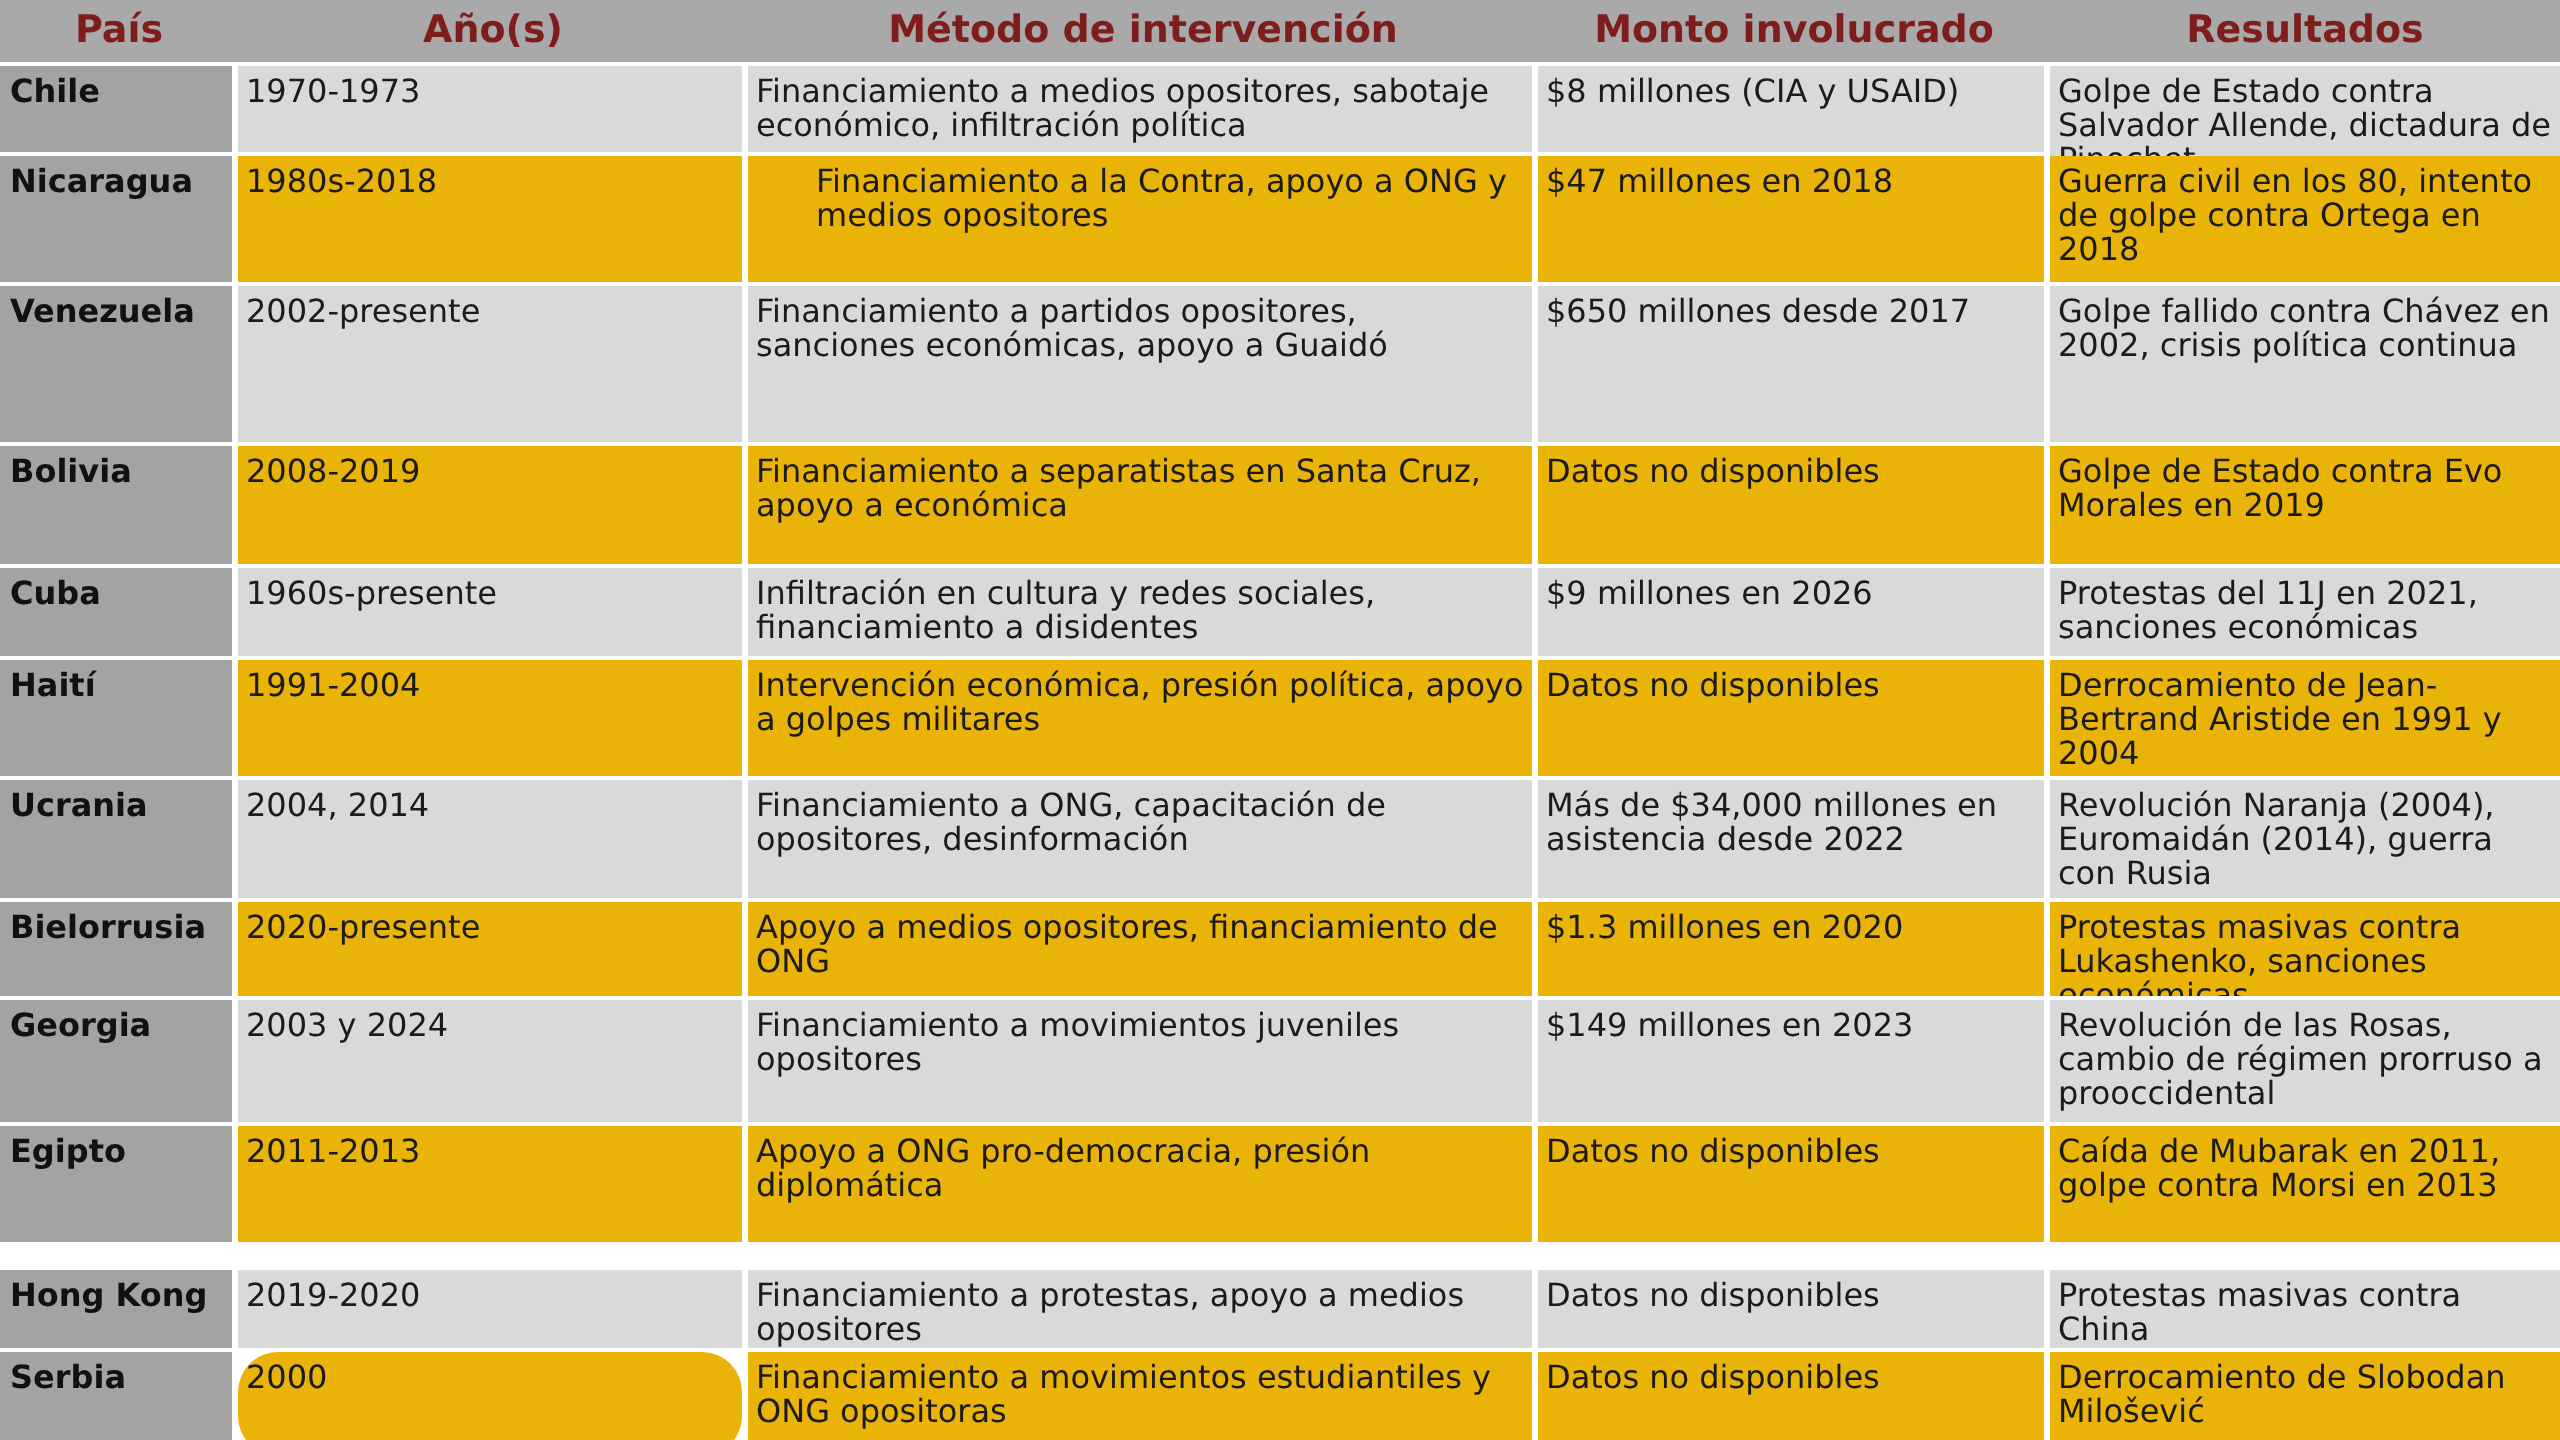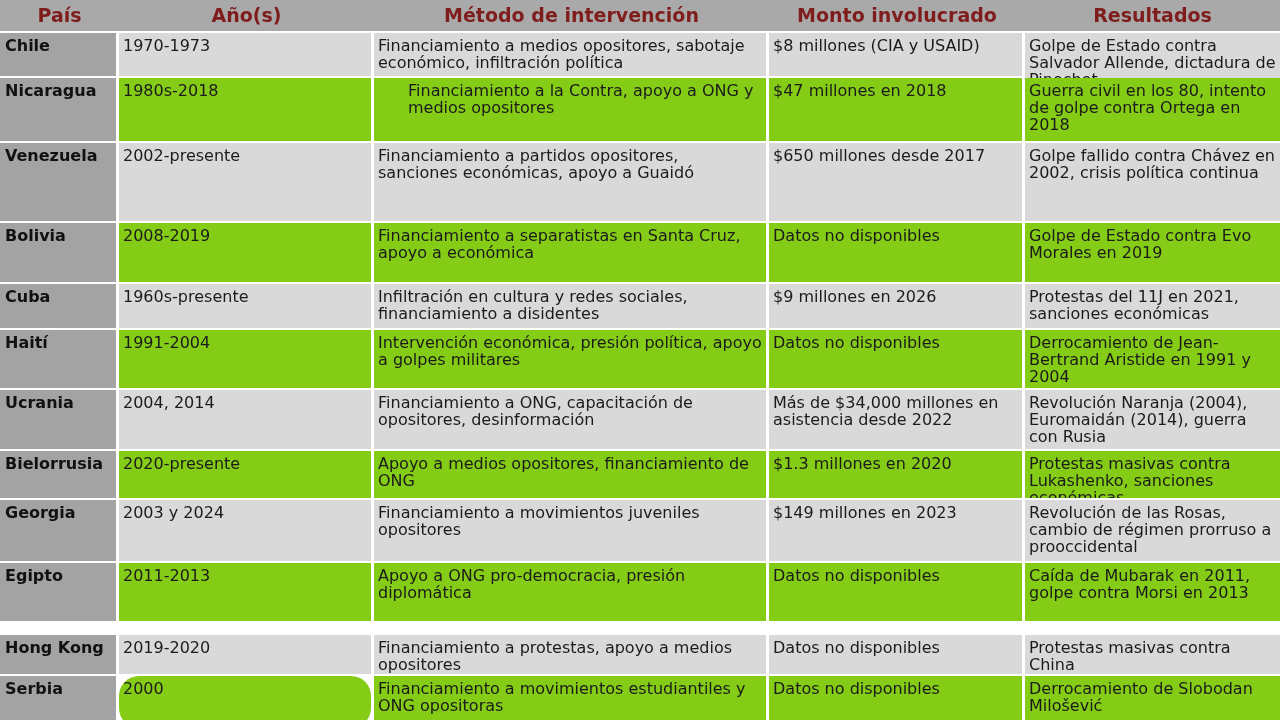--- a/index.html
+++ b/index.html
@@ -20,21 +20,21 @@
   .tr{display:flex;margin-bottom:2px;}
   .td{
     box-sizing:border-box;
     padding:4px 4px 0 4px;
     font-size:16px;line-height:17px;color:#1b1b1b;
     margin-right:3px;overflow:hidden;
   }
   .c0{width:116px;background:#a3a3a3;font-weight:bold;padding-left:5px;color:#111111;}
   .c1{width:252px}.c2{width:392px}.c3{width:253px}.c4{width:255px;margin-right:0;}
   .odd  .td.c1,.odd  .td.c2,.odd  .td.c3,.odd  .td.c4{background:#d9d9d9;}
-  .even .td.c1,.even .td.c2,.even .td.c3,.even .td.c4{background:#84cc16;}
+  .even .td.c1,.even .td.c2,.even .td.c3,.even .td.c4{background:#eab308;}
 </style>
 </head>
 <body>
 
 <div class="screen">
 
   <div class="thead">
     <div class="th h0">País</div>
     <div class="th h1">Año(s)</div>
     <div class="th h2">Método de intervención</div>

